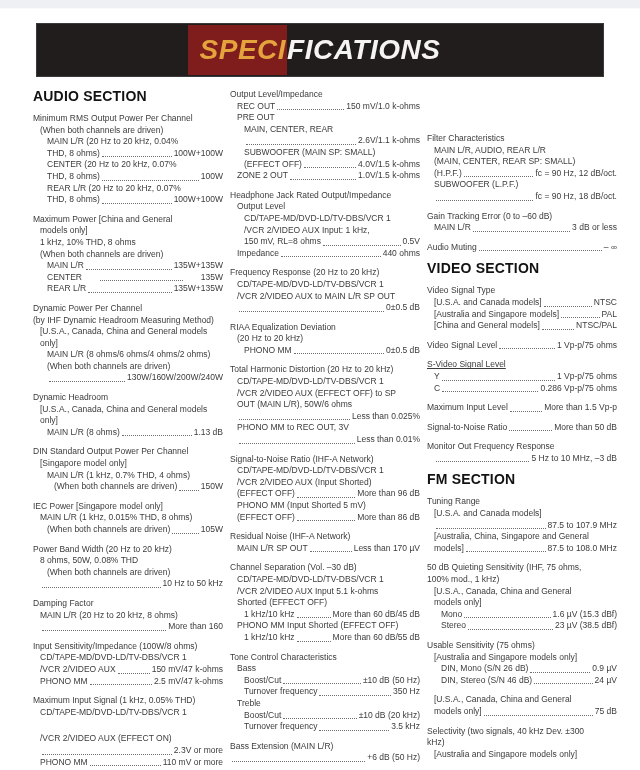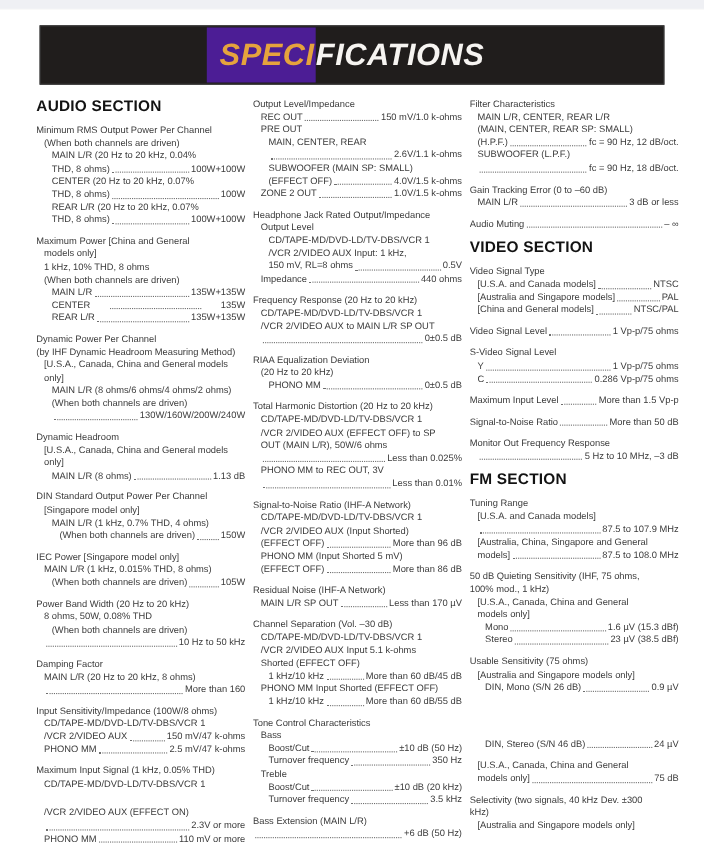--- a/index.html
+++ b/index.html
@@ -20,21 +20,21 @@
     height: 54px;
     background: #201d1c;
     border: 1px solid #3a3a3a;
     display: flex; align-items: center; justify-content: center;
     font-style: italic; font-weight: bold;
     font-size: 28px; letter-spacing: 0.5px;
     box-sizing: border-box;
   }
   .banner .t-accent {
     color: #e5a33d;
-    background: #4c1d95;
+    background: #7f1d1d;
     padding: 9px 1px 9px 12px;
   }
   .banner .t-rest {
     color: #f6f4f1;
     padding: 9px 12px 9px 0;
   }
   .cols {
     display: flex;
     padding-left: 33px;
     gap: 7px;
@@ -358,22 +358,22 @@
         <div class="block">
           <div class="line" style="padding-left: 0px;">Bass Extension (MAIN L/R)</div>
           <div class="line lv" style="padding-left: 0px;">
             <span class="leader"></span>
             <span class="val">+6 dB (50 Hz)</span>
           </div>
         </div>
       </div>
       <div class="col">
         <div class="block">
-          <div class="line" style="padding-left: 0px;">Filter Characteristics</div>
-          <div class="line" style="padding-left: 7px;">MAIN L/R, CENTER, REAR L/R</div>
+          <div class="line" style="padding-left: 0px; margin-top: 44px;">Filter Characteristics</div>
+          <div class="line" style="padding-left: 7px;">MAIN L/R, AUDIO, REAR L/R</div>
           <div class="line" style="padding-left: 7px;">(MAIN, CENTER, REAR SP: SMALL)</div>
           <div class="line lv" style="padding-left: 7px;">
             <span class="lt">(H.P.F.)</span>
             <span class="leader"></span>
             <span class="val">fc = 90 Hz, 12 dB/oct.</span>
           </div>
           <div class="line" style="padding-left: 7px;">SUBWOOFER (L.P.F.)</div>
           <div class="line lv" style="padding-left: 7px;">
             <span class="leader"></span>
             <span class="val">fc = 90 Hz, 18 dB/oct.</span>
@@ -414,21 +414,21 @@
           </div>
         </div>
         <div class="block">
           <div class="line lv" style="padding-left: 0px;">
             <span class="lt">Video Signal Level</span>
             <span class="leader"></span>
             <span class="val">1 Vp-p/75 ohms</span>
           </div>
         </div>
         <div class="block">
-          <div class="line" style="padding-left: 0px;">S-Video Signal Level</div>
+          <div class="line" style="padding-left: 0px; text-decoration: underline;">S-Video Signal Level</div>
           <div class="line lv" style="padding-left: 7px;">
             <span class="lt">Y</span>
             <span class="leader"></span>
             <span class="val">1 Vp-p/75 ohms</span>
           </div>
           <div class="line lv" style="padding-left: 7px;">
             <span class="lt">C</span>
             <span class="leader"></span>
             <span class="val">0.286 Vp-p/75 ohms</span>
           </div>
@@ -486,21 +486,21 @@
           </div>
         </div>
         <div class="block">
           <div class="line" style="padding-left: 0px;">Usable Sensitivity (75 ohms)</div>
           <div class="line" style="padding-left: 7px;">[Australia and Singapore models only]</div>
           <div class="line lv" style="padding-left: 14px;">
             <span class="lt">DIN, Mono (S/N 26 dB)</span>
             <span class="leader"></span>
             <span class="val">0.9 µV</span>
           </div>
-          <div class="line lv" style="padding-left: 14px; margin-top: 40px;">
+          <div class="line lv" style="padding-left: 14px;">
             <span class="lt">DIN, Stereo (S/N 46 dB)</span>
             <span class="leader"></span>
             <span class="val">24 µV</span>
           </div>
         </div>
         <div class="block">
           <div class="line" style="padding-left: 7px;">[U.S.A., Canada, China and General</div>
           <div class="line lv" style="padding-left: 7px;">
             <span class="lt">models only]</span>
             <span class="leader"></span>

